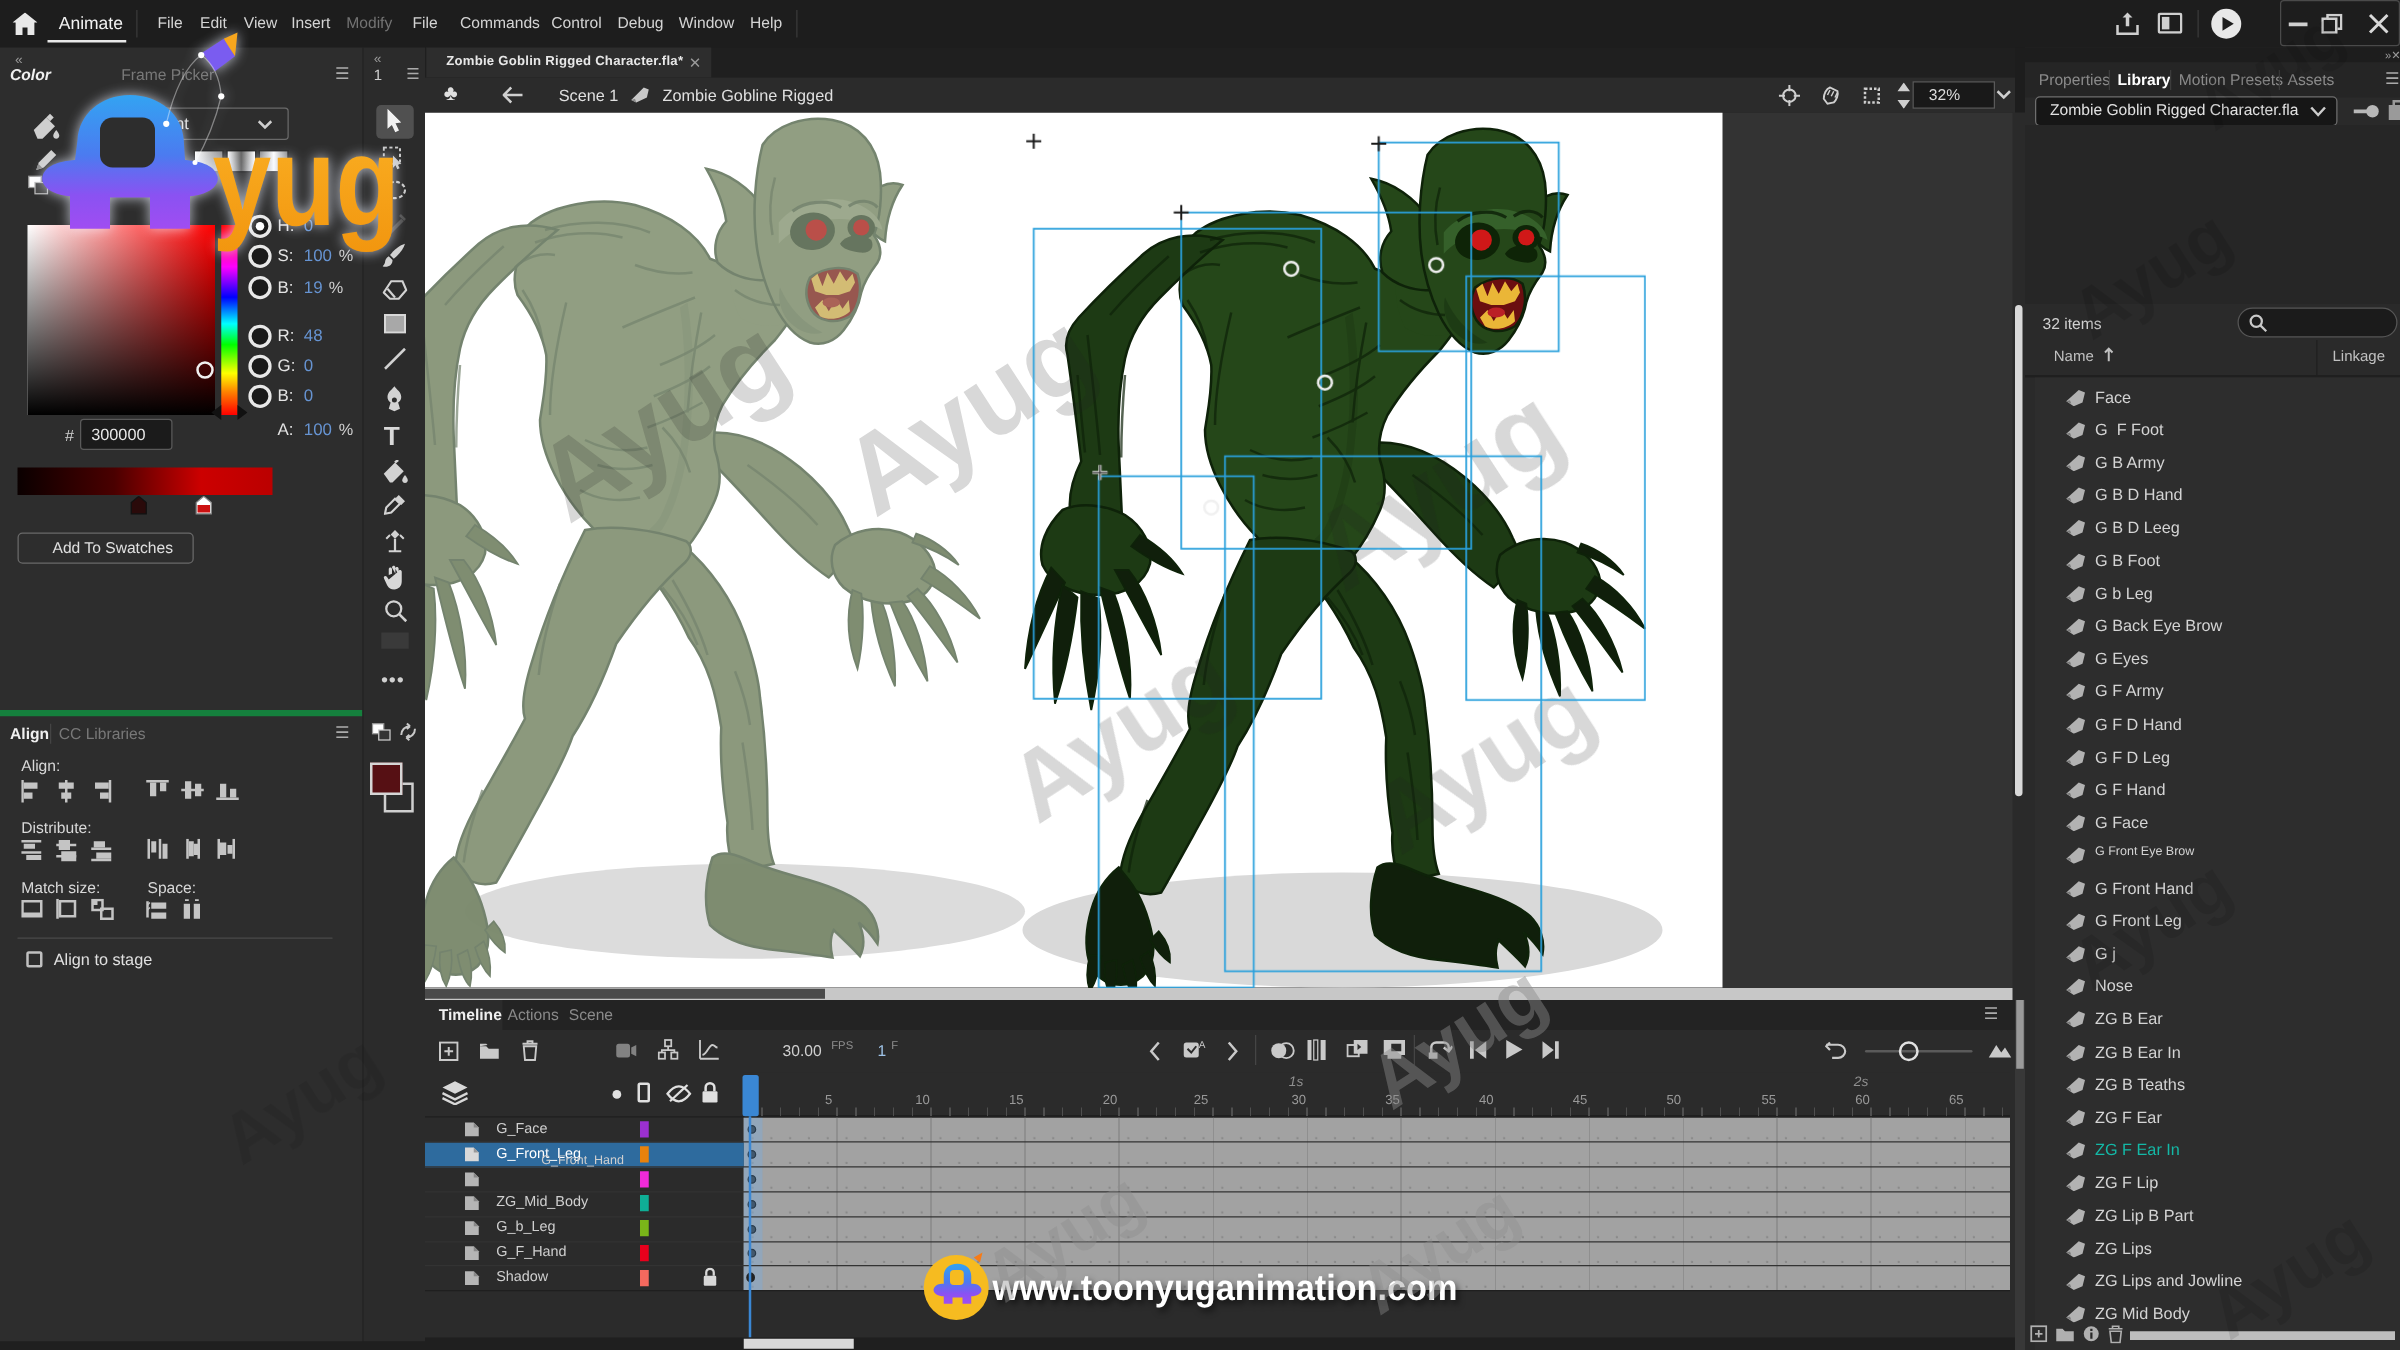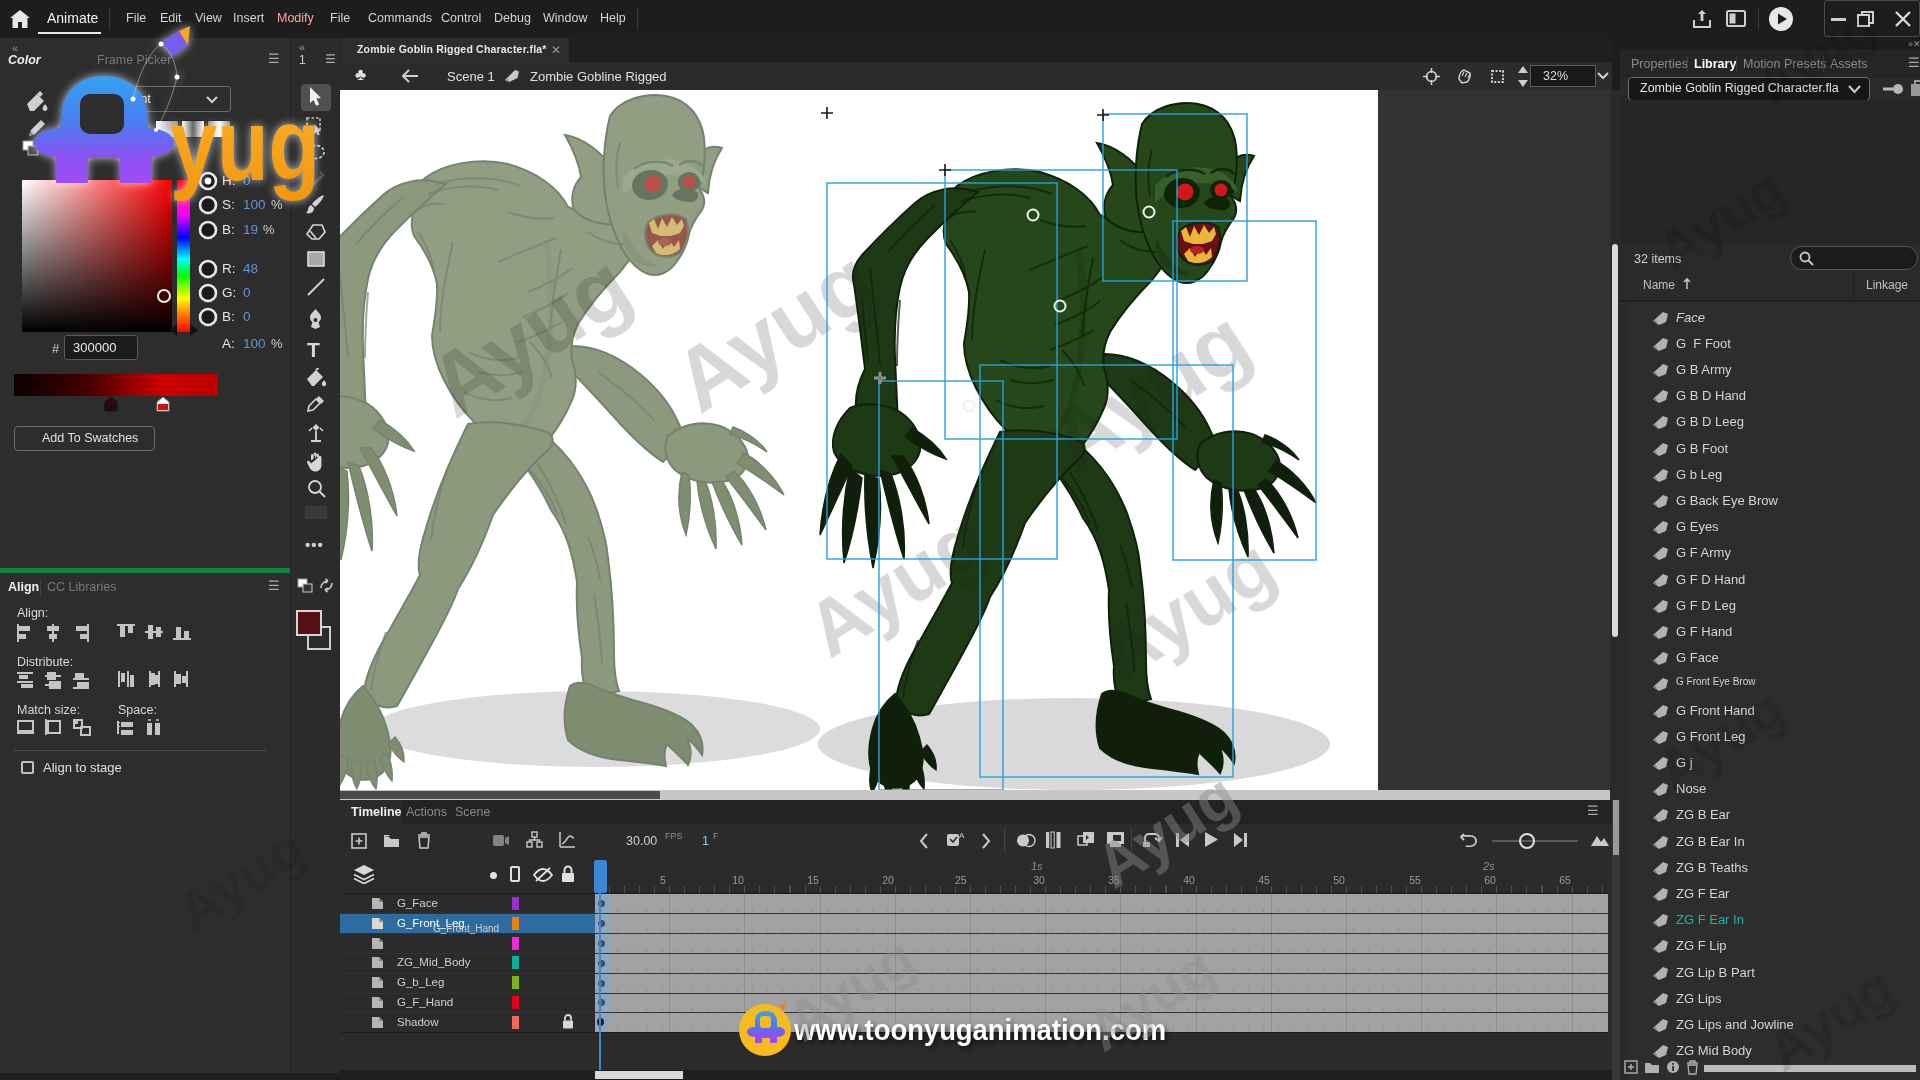--- a/index.html
+++ b/index.html
@@ -16,21 +16,21 @@
   <svg class="abs" style="left:10px;top:10px" width="20" height="18" viewBox="0 0 20 18">
         <path d="M10 0L0 8h2.5v10h5.5v-6h4v6h5.5V8H20z" fill="#e8e8e8"></path>
       </svg>
   <div class="t" style="left:47px;top:10px;font-size:14px;color:#f2f2f2;">Animate</div>
   <div class="abs" style="left:38px;top:32px;width:63px;height:2px;background:#e8e8e8;"></div>
   <div class="abs" style="left:109px;top:8px;width:1px;height:22px;background:#3a3a3a;"></div>
   <div class="t" style="left:126px;top:11px;font-size:12.5px;color:#d4d4d4;">File</div>
   <div class="t" style="left:160px;top:11px;font-size:12.5px;color:#d4d4d4;">Edit</div>
   <div class="t" style="left:195px;top:11px;font-size:12.5px;color:#d4d4d4;">View</div>
   <div class="t" style="left:233px;top:11px;font-size:12.5px;color:#d4d4d4;">Insert</div>
-  <div class="t" style="left:277px;top:11px;font-size:12.5px;color:#fca5a5;">Modify</div>
+  <div class="t" style="left:277px;top:11px;font-size:12.5px;color:#737373;">Modify</div>
   <div class="t" style="left:330px;top:11px;font-size:12.5px;color:#d4d4d4;">File</div>
   <div class="t" style="left:368px;top:11px;font-size:12.5px;color:#d4d4d4;">Commands</div>
   <div class="t" style="left:441px;top:11px;font-size:12.5px;color:#d4d4d4;">Control</div>
   <div class="t" style="left:494px;top:11px;font-size:12.5px;color:#d4d4d4;">Debug</div>
   <div class="t" style="left:543px;top:11px;font-size:12.5px;color:#d4d4d4;">Window</div>
   <div class="t" style="left:600px;top:11px;font-size:12.5px;color:#d4d4d4;">Help</div>
   <div class="abs" style="left:637px;top:8px;width:1px;height:22px;background:#3a3a3a;"></div>
 
   <svg class="abs" style="left:1692px;top:9px" width="20" height="20" viewBox="0 0 20 20">
         <path d="M10 1l4 4h-2.6v7h-2.8V5H6zM3 11v6h14v-6h2v8H1v-8z" fill="#cfcfcf"></path>
@@ -796,21 +796,21 @@
         <path d="M5 12V2M2 5l3-3 3 3" stroke="#c0c0c0" stroke-width="1.6" fill="none"></path>
       </svg>
   <div class="abs" style="left:233px;top:234px;width:1px;height:28px;background:#1f1f1f;"></div>
   <div class="t" style="left:246px;top:240px;font-size:12px;color:#c0c0c0;">Linkage</div>
   <div class="abs" style="left:0;top:262px;width:300px;height:2px;background:#1f1f1f;"></div>
   <div class="abs" style="left:8px;top:264px;width:292px;height:790px;background:#2d2d2d;"></div>
   <svg class="abs" style="left:31px;top:272.5px" width="18" height="14" viewBox="0 0 18 14">
         <path d="M2 10L12 1l5 2-2 8-7 3z" fill="#b2b2b2"></path>
         <path d="M2 10l3-.8L6 12z" fill="#787878"></path>
       </svg>
-  <div class="t" style="left:56px;top:271.5px;font-size:13px;color:#d4d4d4;font-style:italic;">Face</div>
+  <div class="t" style="left:56px;top:271.5px;font-size:13px;color:#d4d4d4;">Face</div>
   <svg class="abs" style="left:31px;top:298.7px" width="18" height="14" viewBox="0 0 18 14">
         <path d="M2 10L12 1l5 2-2 8-7 3z" fill="#b2b2b2"></path>
         <path d="M2 10l3-.8L6 12z" fill="#787878"></path>
       </svg>
   <div class="t" style="left:56px;top:297.7px;font-size:13px;color:#d4d4d4;">G&nbsp;&nbsp;F Foot</div>
   <svg class="abs" style="left:31px;top:324.9px" width="18" height="14" viewBox="0 0 18 14">
         <path d="M2 10L12 1l5 2-2 8-7 3z" fill="#b2b2b2"></path>
         <path d="M2 10l3-.8L6 12z" fill="#787878"></path>
       </svg>
   <div class="t" style="left:56px;top:323.9px;font-size:13px;color:#d4d4d4;">G B Army</div>

